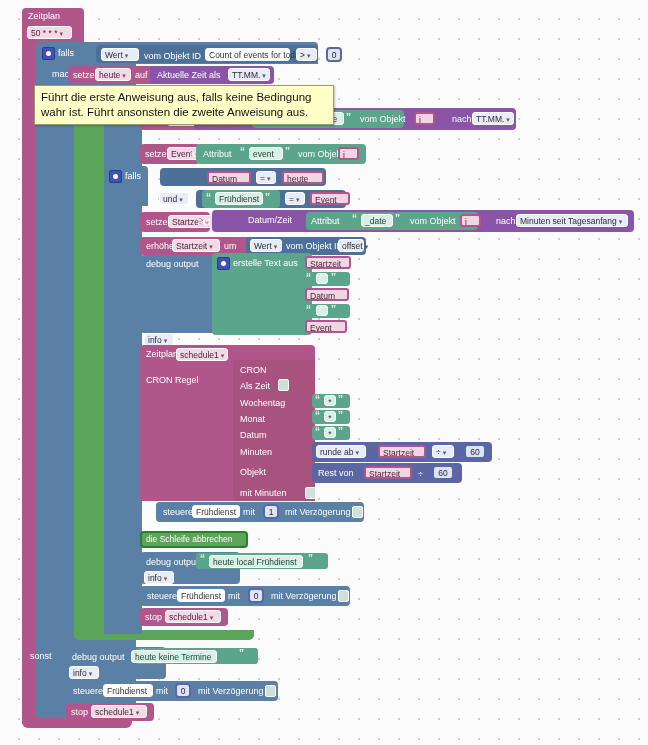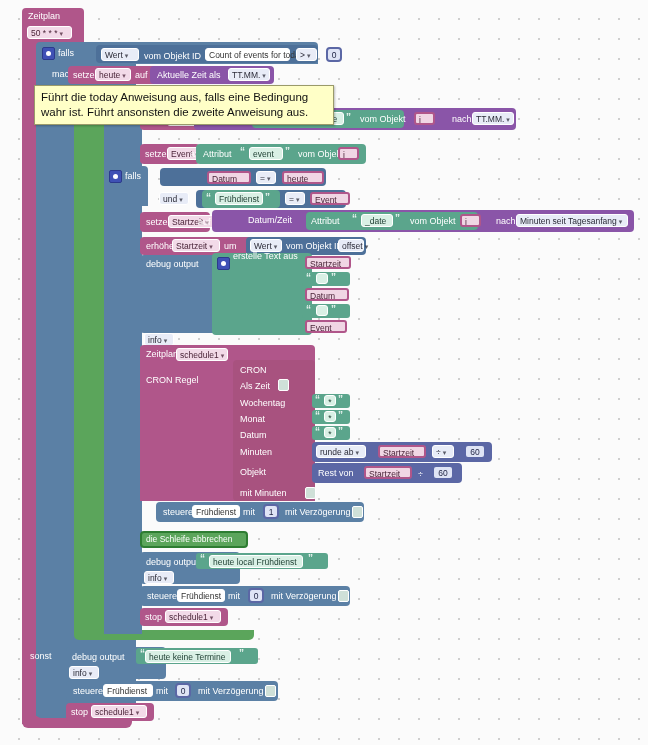--- a/index.html
+++ b/index.html
@@ -177,21 +177,21 @@
   <div class="fld fld-dd" style="left:250px;top:239px;width:32px;">Wert<span class="arrow">▾</span></div>
   <span class="lbl" style="left:286px;top:242px;">vom Objekt ID</span>
   <div class="fld fld-dd" style="left:338px;top:239px;width:26px;">offset<span class="arrow">▾</span></div>
 
   <div class="blk c-ctrl" style="left:140px;top:255px;width:106px;height:78px;border-radius:4px;"></div>
   <span class="lbl" style="left:146px;top:260px;">debug output</span>
   <div class="fld fld-dd" style="left:144px;top:333px;width:30px;">info<span class="arrow">▾</span></div>
 
   <div class="blk c-text" style="left:212px;top:253px;width:100px;height:82px;border-radius:4px;"></div>
   <div class="gear" style="left:217px;top:257px;"></div>
-  <span class="lbl" style="left:233px;top:252px;">erstelle Text aus</span>
+  <span class="lbl" style="left:233px;top:259px;">erstelle Text aus</span>
   <div class="fld fld-pink" style="left:305px;top:256px;width:46px;border:2px solid #b0568a;">Startzeit</div>
   <div class="blk c-text" style="left:302px;top:272px;width:48px;height:14px;border-radius:3px;"></div>
   <span class="q" style="left:306px;top:273px;">“</span>
   <div class="fld fld-grn" style="left:316px;top:273px;width:12px;height:11px;"></div>
   <span class="q" style="left:331px;top:273px;">”</span>
   <div class="fld fld-pink" style="left:305px;top:288px;width:44px;border:2px solid #b0568a;">Datum</div>
   <div class="blk c-text" style="left:302px;top:304px;width:48px;height:14px;border-radius:3px;"></div>
   <span class="q" style="left:306px;top:305px;">“</span>
   <div class="fld fld-grn" style="left:316px;top:305px;width:12px;height:11px;"></div>
   <span class="q" style="left:331px;top:305px;">”</span>
@@ -270,31 +270,31 @@
   <div class="cbx" style="left:338px;top:590px;"></div>
 
   <div class="blk c-sched" style="left:140px;top:608px;width:88px;height:18px;border-radius:4px;"></div>
   <span class="lbl" style="left:145px;top:613px;">stop</span>
   <div class="fld fld-pk-dd" style="left:165px;top:610px;width:56px;">schedule1<span class="arrow">▾</span></div>
 
   <div class="blk c-ctrl" style="left:66px;top:647px;width:100px;height:32px;border-radius:4px;"></div>
   <span class="lbl" style="left:72px;top:653px;">debug output</span>
   <div class="blk c-text" style="left:136px;top:648px;width:122px;height:16px;border-radius:3px;"></div>
   <span class="q" style="left:140px;top:649px;">“</span>
-  <div class="fld fld-grn" style="left:145px;top:650px;width:86px;">heute keine Termine</div>
+  <div class="fld fld-grn" style="left:131px;top:650px;width:86px;">heute keine Termine</div>
   <span class="q" style="left:239px;top:649px;">”</span>
   <div class="fld fld-dd" style="left:69px;top:666px;width:30px;">info<span class="arrow">▾</span></div>
 
   <div class="blk c-ctrl" style="left:66px;top:681px;width:212px;height:20px;border-radius:4px;"></div>
   <span class="lbl" style="left:73px;top:687px;">steuere</span>
   <div class="fld fld-white" style="left:103px;top:684px;width:50px;">Frühdienst</div>
   <span class="lbl" style="left:156px;top:687px;">mit</span>
   <div class="num" style="left:175px;top:683px;width:16px;">0</div>
   <span class="lbl" style="left:198px;top:687px;">mit Verzögerung</span>
   <div class="cbx" style="left:265px;top:685px;"></div>
 
   <div class="blk c-sched" style="left:66px;top:703px;width:88px;height:18px;border-radius:4px;"></div>
   <span class="lbl" style="left:71px;top:708px;">stop</span>
   <div class="fld fld-pk-dd" style="left:91px;top:705px;width:56px;">schedule1<span class="arrow">▾</span></div>
 
-  <div id="tooltip" style="left:34px;top:85px;width:286px;">Führt die today Anweisung aus, falls eine Bedingung wahr ist. Führt ansonsten die zweite Anweisung aus.</div>
+  <div id="tooltip" style="left:34px;top:85px;width:286px;">Führt die erste Anweisung aus, falls keine Bedingung wahr ist. Führt ansonsten die zweite Anweisung aus.</div>
 
 </div>
 
 </body></html>

